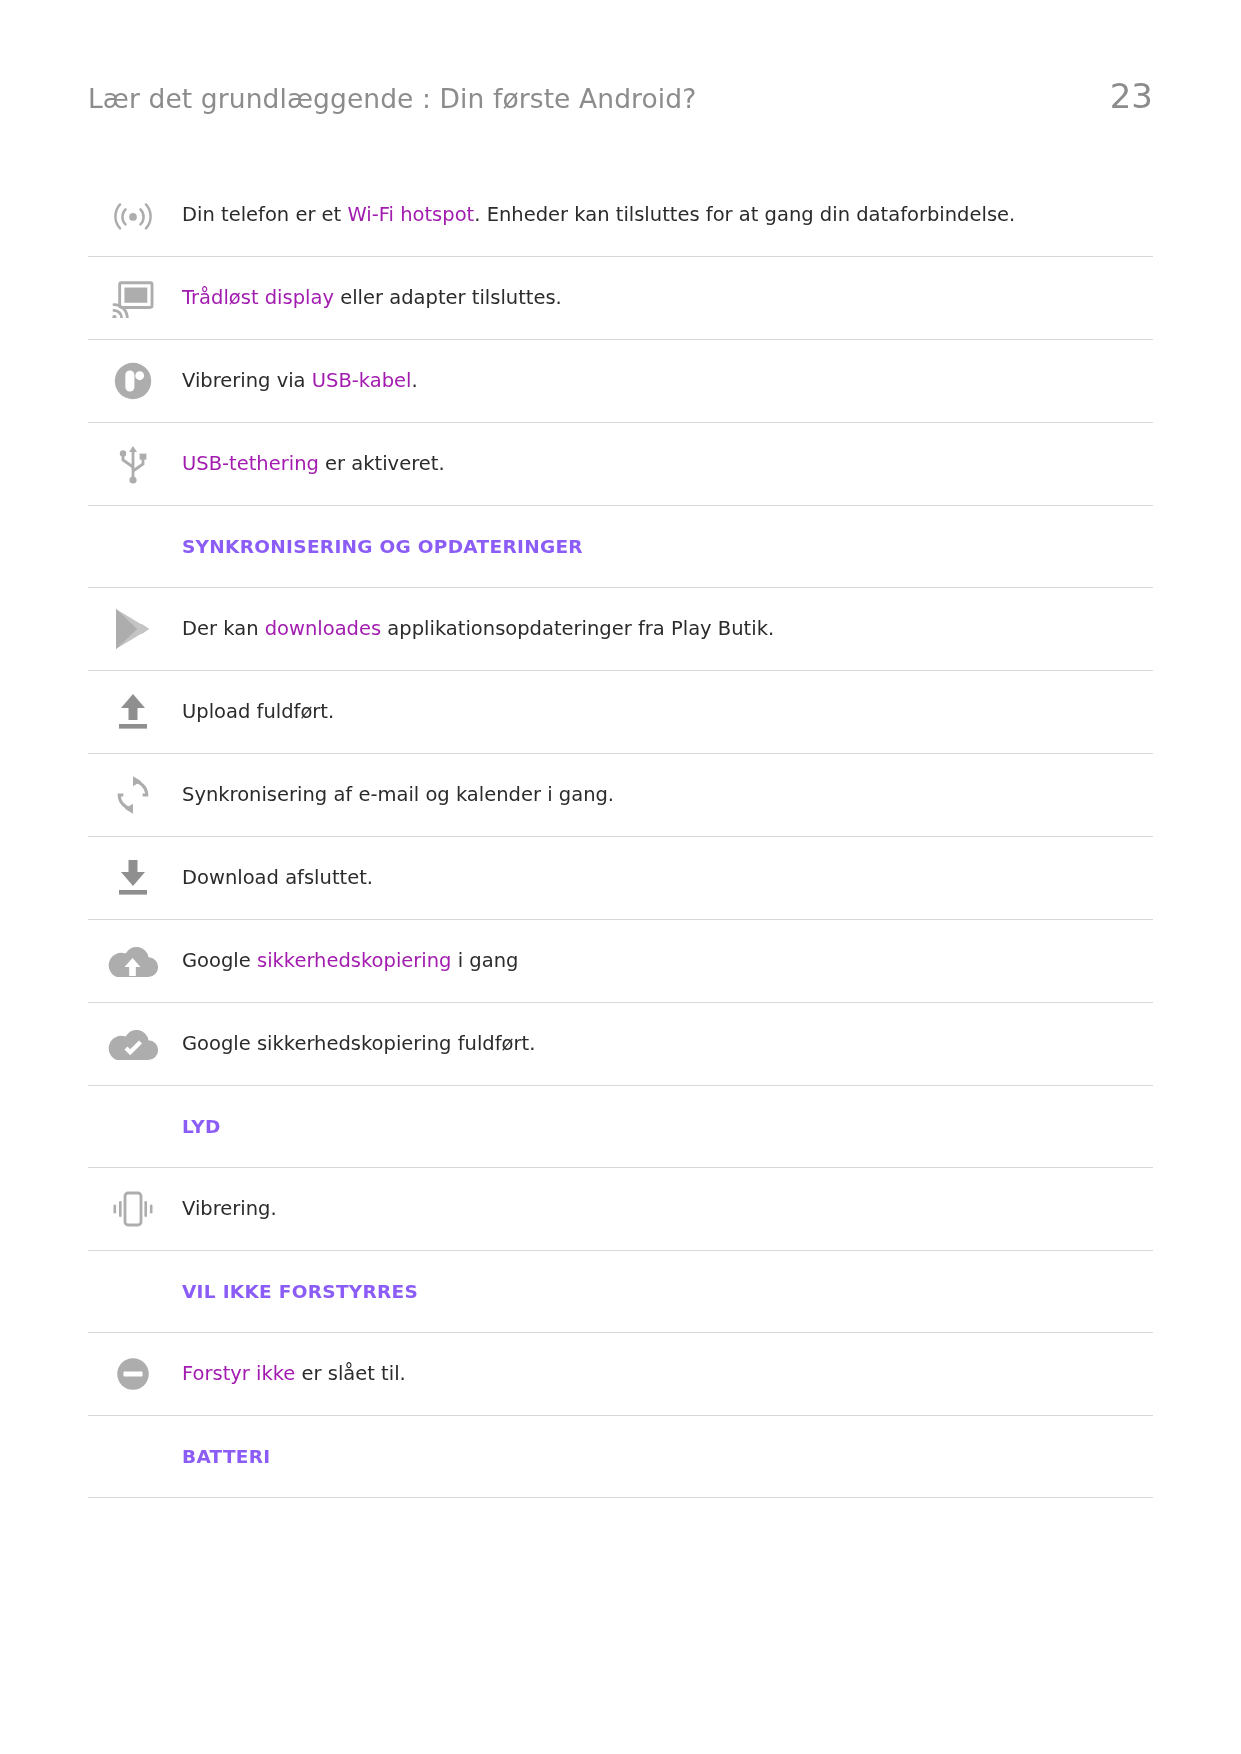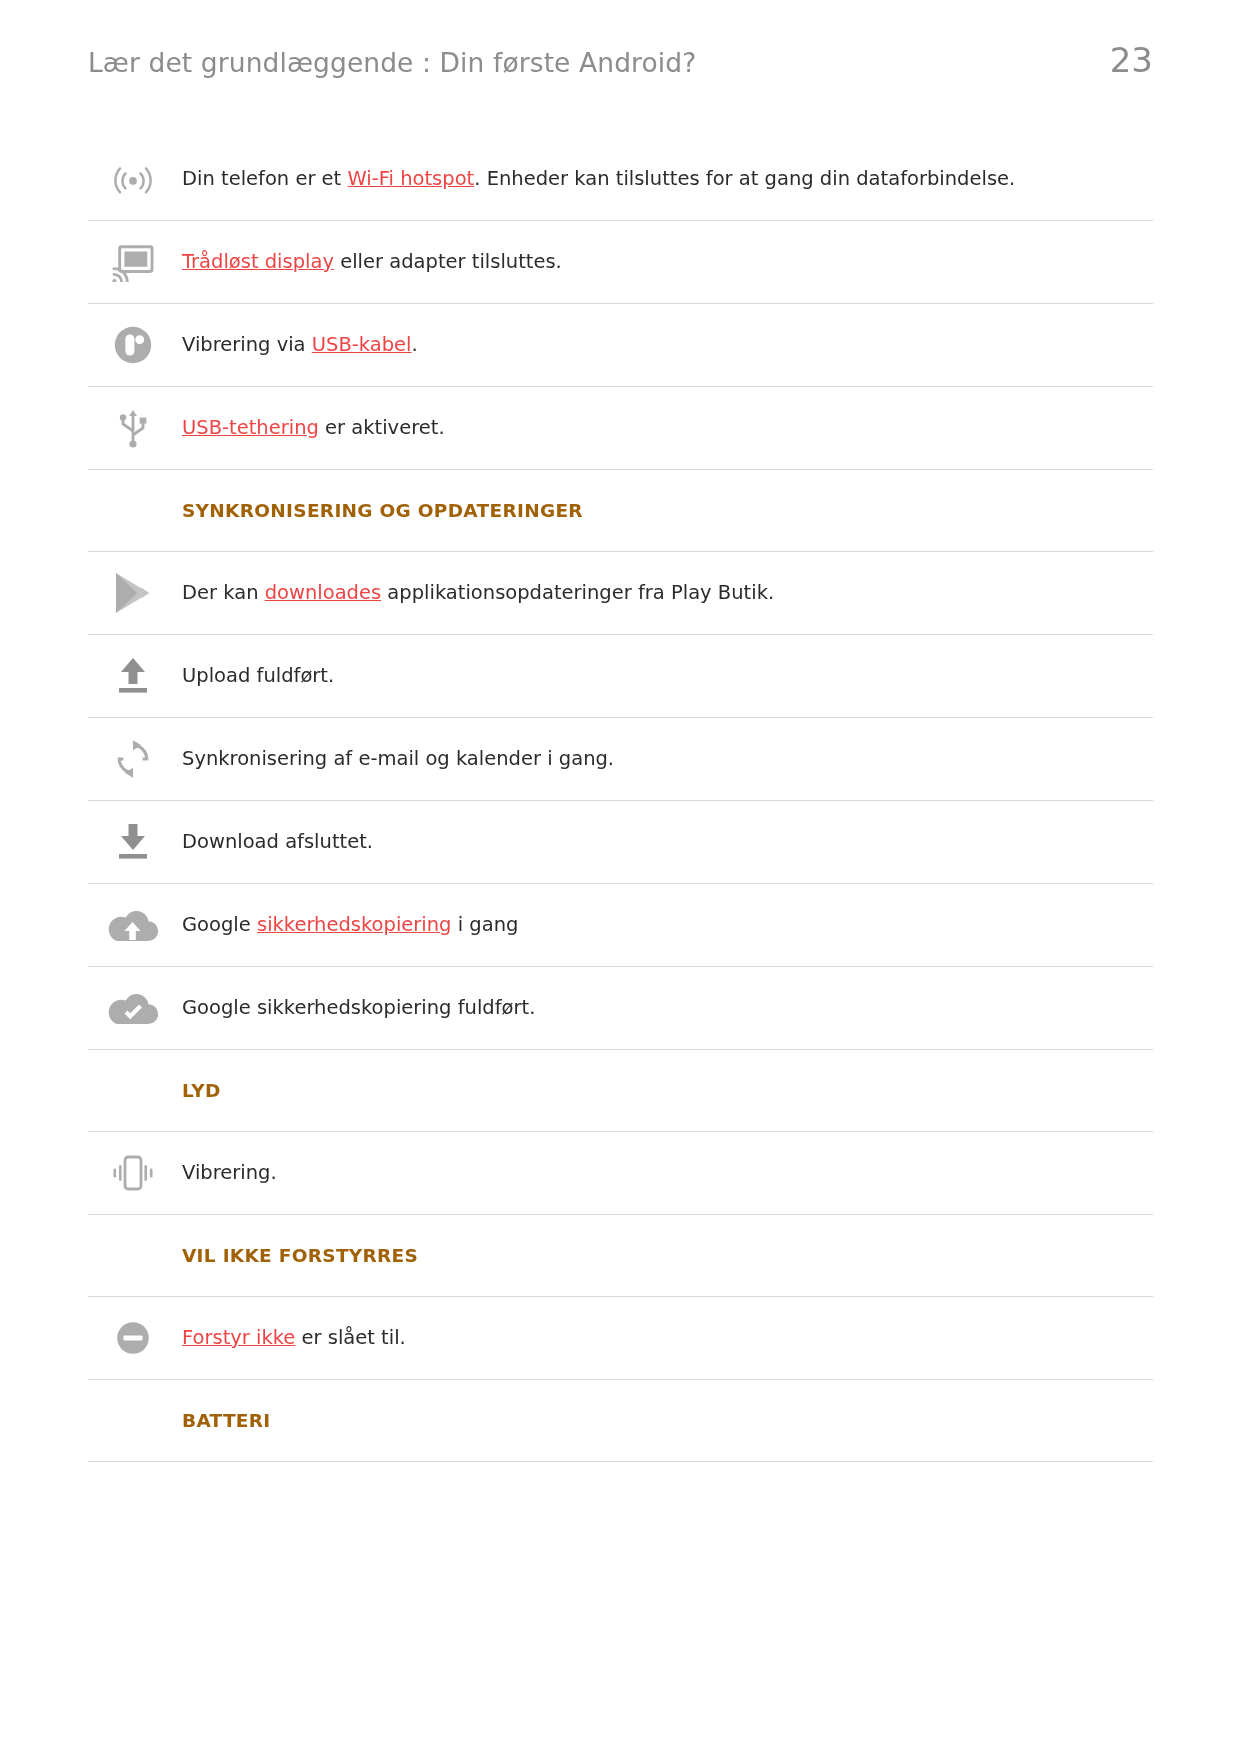--- a/index.html
+++ b/index.html
@@ -23,21 +23,21 @@
     padding: 0;
     position: relative;
     background: #fff;
   }
 
   
   .page-header {
     display: flex;
     align-items: baseline;
     justify-content: space-between;
-    padding: 40px 88px 0 88px;
+    padding: 76px 88px 0 88px;
   }
   .header-title {
     font-size: 26.5px;
     color: #8c8c8c;
     font-weight: 400;
     letter-spacing: 0.1px;
     white-space: nowrap;
   }
   .page-number {
     font-size: 34px;
@@ -71,42 +71,41 @@
     display: block;
   }
 
   .row-text {
     font-size: 19.5px;
     line-height: 1.45;
     color: #2b2b2b;
     padding-left: 4px;
   }
   .row-text .lnk {
-    color: #ef4444;
-    text-decoration: underline;
+    color: #a21caf;
   }
 
   
   .section-row {
     display: flex;
     align-items: center;
     min-height: 82px;
     border-bottom: 1.6px solid #d8d8d8;
     box-sizing: border-box;
   }
   .section-row .spacer {
     width: 90px;
     min-width: 90px;
     flex-shrink: 0;
   }
   .section-title {
     font-size: 18.5px;
     font-weight: 700;
     letter-spacing: 0.3px;
-    color: #a16207;
+    color: #8b5cf6;
     padding-left: 4px;
   }
 </style>
 </head>
 <body>
 
 <div class="page">
 
   <div class="page-header">
     <div class="header-title">Lær det grundlæggende : Din første Android?</div>

